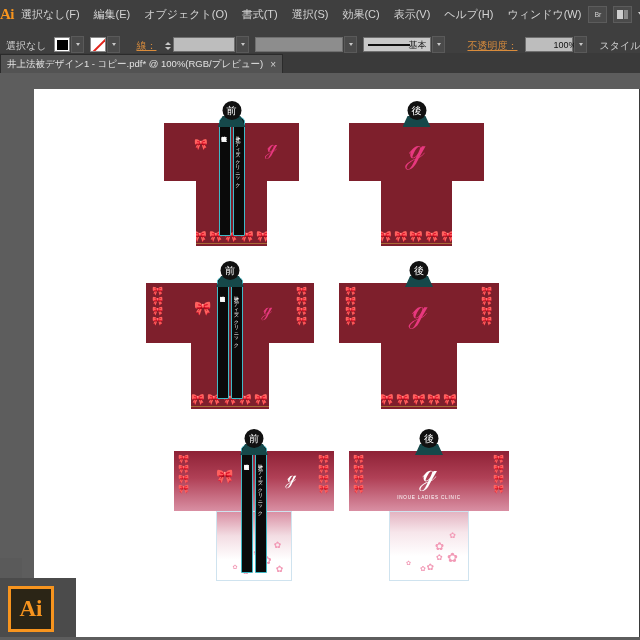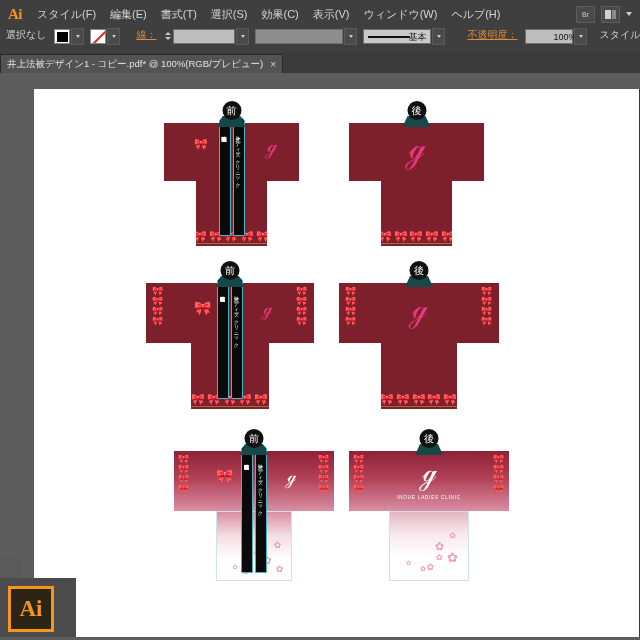--- a/index.html
+++ b/index.html
@@ -34,21 +34,21 @@
   }
   .sq-btn.split{background:#4a4a4a;position:relative;}
   .sq-btn .half{width:6px;height:9px;background:#cfcfcf;}
   .sq-btn .half2{width:4px;height:9px;background:#8a8a8a;margin-left:1px;}
   .tri{width:0;height:0;border-left:3px solid transparent;border-right:3px solid transparent;border-top:4px solid #cfcfcf;}
 
   
   .controlbar{
     position:absolute;left:0;top:28px;width:640px;height:25px;
     background:#3f3f3f;border-bottom:1px solid #2a2a2a;
-    display:flex;align-items:flex-start;font-size:10px;color:#d0d0d0;
+    display:flex;align-items:flex-end;font-size:10px;color:#d0d0d0;
   }
   .cb-label{padding:0 6px;white-space:nowrap;}
   .cb-label.orange{color:#d98c3c;text-decoration:underline;}
   .swatch-fill{
     width:16px;height:15px;background:#ffffff;border:1px solid #888;
     box-sizing:border-box;display:flex;align-items:center;justify-content:center;
   }
   .swatch-fill i{display:block;width:11px;height:10px;background:#000;}
   .swatch-stroke{
     width:16px;height:15px;background:#ffffff;border:1px solid #888;
@@ -182,28 +182,29 @@
     position:absolute;left:0;bottom:0;width:640px;height:3px;background:#5d5d5d;z-index:25;
   }
 </style>
 </head>
 <body>
 
 <div id="app">
 
   <div class="menubar">
     <div class="ai-badge">Ai</div>
-    <div class="menu-item">スタイル(F)</div>
+    <div class="menu-item">選択なし(F)</div>
     <div class="menu-item">編集(E)</div>
+    <div class="menu-item">オブジェクト(O)</div>
     <div class="menu-item">書式(T)</div>
     <div class="menu-item">選択(S)</div>
     <div class="menu-item">効果(C)</div>
     <div class="menu-item">表示(V)</div>
+    <div class="menu-item">ヘルプ(H)</div>
     <div class="menu-item">ウィンドウ(W)</div>
-    <div class="menu-item">ヘルプ(H)</div>
     <div class="menu-right">
       <div class="sq-btn" style="font-size:7px;">Br</div>
       <div class="sq-btn split">
         <span class="half"></span>
         <span class="half2"></span>
       </div>
       <span class="tri"></span>
     </div>
   </div>
 

